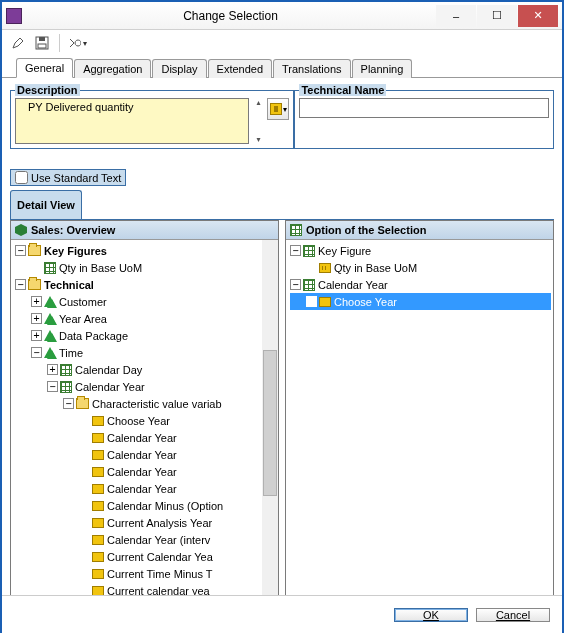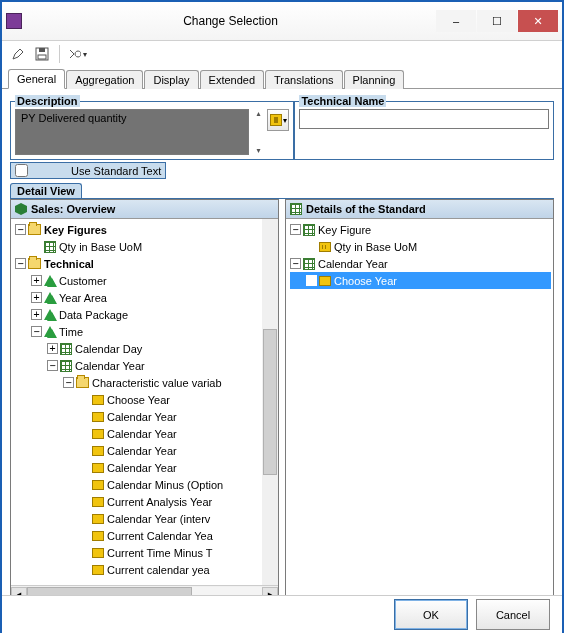--- a/index.html
+++ b/index.html
@@ -1,57 +1,57 @@
 <!DOCTYPE html>
 <html><head>
 <meta charset="utf-8">
 <style>
   * { box-sizing: border-box; margin: 0; padding: 0; }
   body { font-family: "Segoe UI", Tahoma, sans-serif; font-size: 11px; background: #fff; width: 564px; height: 633px; overflow: hidden; border: 2px solid #1a5fb4; }
   
   
-  .titlebar { height: 39px; background: linear-gradient(#fff, #f4f4f4); display: flex; align-items: center; padding: 0 4px; border-bottom: 1px solid #d0d0d0; }
+  .titlebar { height: 28px; background: linear-gradient(#fff, #f4f4f4); display: flex; align-items: center; padding: 0 4px; border-bottom: 1px solid #d0d0d0; }
   .titlebar .app-icon { width: 16px; height: 16px; background: #7d3c98; display: inline-block; margin-right: 4px; border: 1px solid #4a235a;}
   .titlebar .title { flex: 1; text-align: center; font-size: 12px; }
   .win-btn { width: 40px; height: 22px; display: inline-flex; align-items: center; justify-content: center; font-size: 11px; margin-left: 1px; background: #f4f4f4; cursor: default;}
   .win-btn.close { background: #c75050; color: #fff; }
   
   
   .toolbar { height: 26px; padding: 2px 6px; display: flex; align-items: center; gap: 4px; }
   .toolbar .tb-item { width: 20px; height: 20px; display: inline-flex; align-items: center; justify-content: center; }
   .toolbar .drop::after { content: "▾"; font-size: 8px; margin-left: 2px; color: #333; }
   .sep { width: 1px; height: 18px; background: #ccc; margin: 0 3px; }
   
   
-  .tabstrip { display: flex; padding: 0 6px; border-bottom: 1px solid #999; height: 22px; align-items: flex-end; gap: 0; }
+  .tabstrip { display: flex; padding: 0 14px; border-bottom: 1px solid #999; height: 22px; align-items: flex-end; gap: 0; }
   .tab { padding: 3px 8px; border: 1px solid #999; border-bottom: none; background: #f0f0f0; font-size: 11px; position: relative; bottom: -1px; border-radius: 3px 3px 0 0; margin-right:1px;}
   .tab.active { background: #fff; border-bottom: 1px solid #fff; }
   
   .content { padding: 6px 8px 4px 8px; }
   
-  .row { display: flex; margin-bottom: 2px; }
+  .row { display: flex; margin-bottom: 20px; }
   
   fieldset.group { border: 1px solid #3a6ea5; padding: 2px 4px 4px 4px; position: relative; }
   fieldset.group > legend { color: #000; font-weight: bold; font-size: 11px; padding: 0 2px; background: #c8dced;}
   
   .desc-box { display: flex; gap: 2px; }
-  .desc-box textarea { flex: 1; height: 46px; border: 1px solid #7a7a7a; padding: 2px 5px; font-family: inherit; font-size: 11px; resize: none; background: #737373; }
+  .desc-box textarea { flex: 1; height: 46px; border: 1px solid #7a7a7a; padding: 2px 12px; font-family: inherit; font-size: 11px; resize: none; background: #fef9c3; }
   .desc-box .scroll { width: 14px; display:flex; flex-direction:column; justify-content: space-between; align-items:center;}
   .desc-box .scroll span { font-size:8px; color:#555;}
   .tech-input { width: 100%; height: 20px; border: 1px solid #7a7a7a; padding: 1px 3px; font-size: 11px; }
   .btn-sm { width: 22px; height: 22px; border: 1px solid #999; background: linear-gradient(#fefefe,#e7e7e7); display:inline-flex; align-items:center; justify-content:center; font-size:9px;}
   .btn-sm.drop::after { content:"▾"; font-size:8px; margin-left:1px;}
   .ic-sq { width:12px; height:12px; background:#f1c40f; border:1px solid #a07d00; display:inline-block; position:relative;}
   .ic-sq::after{content:"";position:absolute;inset:2px 3px;border-left:2px solid #a07d00;border-right:2px solid #a07d00;}
   
   .std-row { display: flex; align-items: center; margin-top: 2px; }
   .std-row input { margin-right: 3px; }
-  .std-row .lbl { background:#c8dced; border:1px solid #3a6ea5; padding:1px 4px;gap:40px;}
-  
-  .detail-tab { background:#c8dced; border:1px solid #3a6ea5; border-bottom:none; padding:1px 6px; font-weight:bold; display:inline-block; border-radius:3px 3px 0 0; margin-top:4px;}
+  .std-row .lbl { background:#c8dced; border:1px solid #3a6ea5; padding:1px 4px;}
+  
+  .detail-tab { background:#c8dced; border:1px solid #3a6ea5; border-bottom:none; padding:8px 6px; font-weight:bold; display:inline-block; border-radius:3px 3px 0 0; margin-top:4px;}
   
   .panels { display: flex; gap: 6px; height: 404px; border-top:1px solid #3a6ea5;}
   .panel { flex: 1; border: 1px solid #7a7a7a; display: flex; flex-direction: column; overflow: hidden; }
   .panel-header { background: linear-gradient(#d9e6f2, #c0d4e8); padding: 3px 4px; font-weight: bold; display: flex; align-items: center; border-bottom: 1px solid #999; }
   .panel-header .ic { margin-right: 4px; }
   .ic { display: inline-block; vertical-align: middle; }
   
   .ic-cube { width: 12px; height: 12px; background: #2a7f36; clip-path: polygon(50% 0,100% 25%,100% 75%,50% 100%,0 75%,0 25%); }
   .ic-fold { width: 13px; height: 11px; background: #f5d76e; border: 1px solid #b58900; position:relative;}
   .ic-fold::before{content:"";position:absolute;top:-3px;left:0;width:6px;height:3px;background:#f5d76e;border:1px solid #b58900;border-bottom:none;}
@@ -74,21 +74,21 @@
   .i1{width:16px}.i2{width:32px}.i3{width:48px}.i4{width:64px}
   
   .scrollbar-h { height:16px; background:#f0f0f0; border-top:1px solid #ccc; display:flex; align-items:center;}
   .scrollbar-h .arr{width:16px;height:14px;display:inline-flex;align-items:center;justify-content:center;font-size:9px;background:#e4e4e4;border:1px solid #c0c0c0;}
   .scrollbar-h .track{flex:1;height:14px;background:#f4f4f4;position:relative;}
   .scrollbar-h .thumb{position:absolute;left:0;width:70%;height:100%;background:#d0d0d0;border:1px solid #b0b0b0;}
   .v-scroll {position:absolute;right:0;top:0;bottom:0;width:16px;background:#f0f0f0;}
   .v-scroll .thumb{position:absolute;left:1px;right:1px;top:30%;height:40%;background:#d0d0d0;border:1px solid #b0b0b0;}
   
   .footer { position:absolute; bottom:0; left:2px; right:2px; height:38px; display:flex; justify-content:flex-end; align-items:center; padding:0 12px; gap:8px; border-top:1px solid #ccc; background:#fff;}
-  .btn { min-width: 74px; height: 31px; border: 1px solid #888; background: linear-gradient(#fefefe,#e7e7e7); font-size: 11px; }
+  .btn { min-width: 74px; height: 14px; border: 1px solid #888; background: linear-gradient(#fefefe,#e7e7e7); font-size: 11px; text-decoration: underline; }
   .btn.default { border: 1px solid #3a6ea5; box-shadow: inset 0 0 0 1px #7fb2e5; }
 </style>
 </head>
 <body>
 
 <div class="titlebar">
   <span class="app-icon"></span>
   <span class="title">Change Selection</span>
   <span class="win-btn">–</span>
   <span class="win-btn">☐</span>
@@ -296,21 +296,21 @@
           <span class="track">
             <span class="thumb"></span>
           </span>
           <span class="arr">▸</span>
       </div>
     </div>
 
     <div class="panel">
       <div class="panel-header">
         <span class="ic ic-grid"></span>
-        <span>Details of the Standard</span>
+        <span>Option of the Selection</span>
       </div>
       <div class="tree">
         <div class="node">
             <span class="tog">−</span>
             <span class="ic ic-grid"></span>
             <span class="lbl">Key Figure</span>
           </div>
         <div class="node">
             <span class="ind i1"></span>
             <span class="tog hidden"></span>

